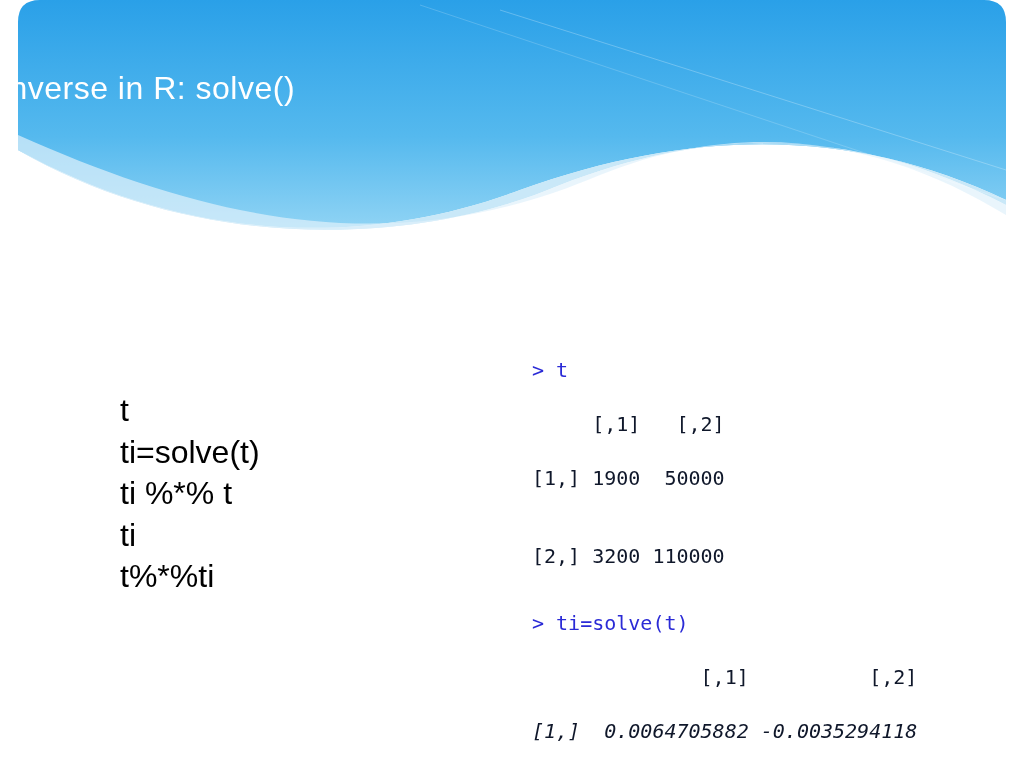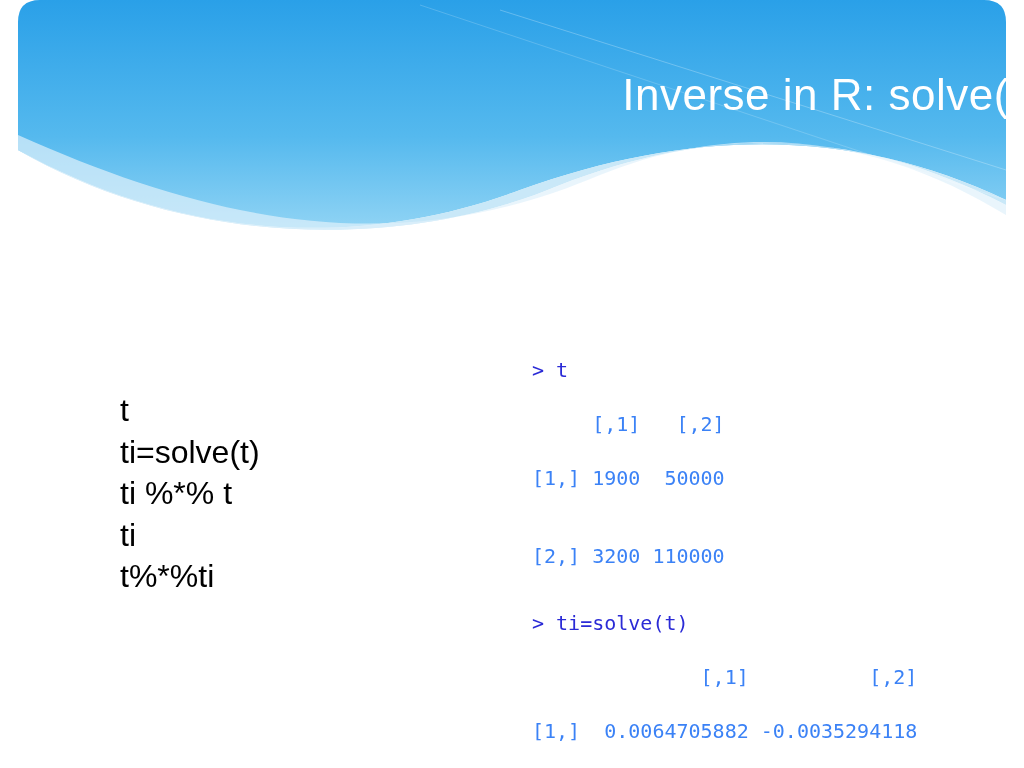--- a/index.html
+++ b/index.html
@@ -20,23 +20,23 @@
   .banner svg {
     position: absolute;
     top: 0; left: 0;
     width: 100%; height: 100%;
   }
   .title {
     position: absolute;
     top: 70px;
     left: 0;
     width: 100%;
-    text-align: right;
+    text-align: left;
     color: #ffffff;
-    font-size: 44px;
+    font-size: 32px;
     font-weight: 400;
     letter-spacing: 0.5px;
   }
   .content {
     position: absolute;
     top: 330px;
     left: 0;
     width: 100%;
     display: flex;
     flex-direction: row;
@@ -53,21 +53,21 @@
   .right-col {
     width: 50%;
     padding-left: 20px;
     font-family: "Lucida Console", Monaco, monospace;
     font-size: 20px;
     line-height: 1.35;
     color: #000000;
     white-space: pre;
   }
   .prompt { color: #2b2bd6; }
-  .out { color: #3b82f6; }
+  .out { color: #0f172a; }
 </style>
 </head>
 <body>
 
 <div class="banner">
   <svg viewBox="0 0 1024 260" preserveAspectRatio="none">
     <defs>
       <linearGradient id="skyGrad" x1="0" y1="0" x2="0" y2="1">
         <stop offset="0%" stop-color="#2aa0e8"></stop>
         <stop offset="60%" stop-color="#55b9ee"></stop>
@@ -107,21 +107,21 @@
     <div>ti</div>
     <div>t%*%ti</div>
   </div>
   <div class="right-col">
 <span class="prompt" style="display: block;">&gt; t</span>
 <span class="out" style="display: block;">     [,1]   [,2]</span>
 <span class="out" style="display: block;">[1,] 1900  50000</span>
 <span class="out" style="display: block; margin-top: 24px;">[2,] 3200 110000</span>
 <span class="prompt" style="display: block; margin-top: 13px;">&gt; ti=solve(t)</span>
 <span class="out" style="display: block;">              [,1]          [,2]</span>
-<span class="out" style="display: block;">[1,]  0.0064705882 -0.0035294118</span>
+<span class="out" style="display: block; font-style: italic;">[1,]  0.0064705882 -0.0035294118</span>
 
 
 
 
 
 
 
 
 
   </div>

